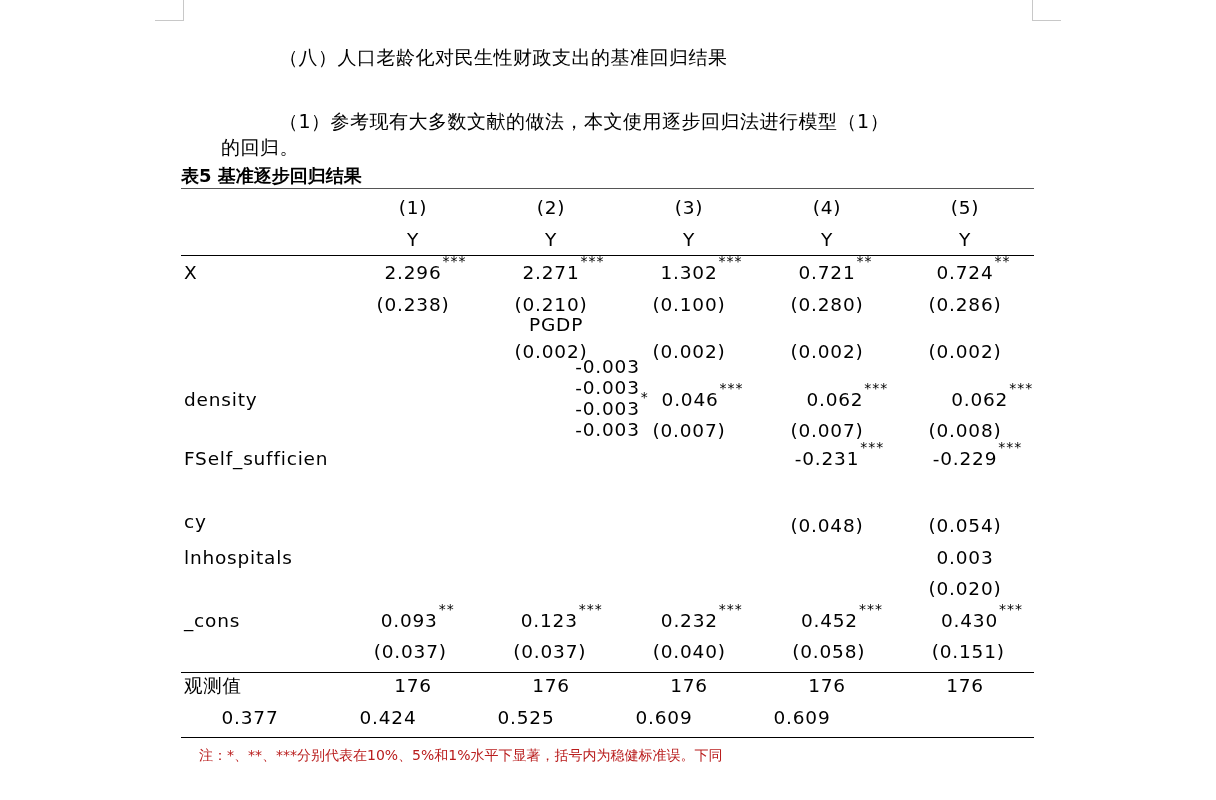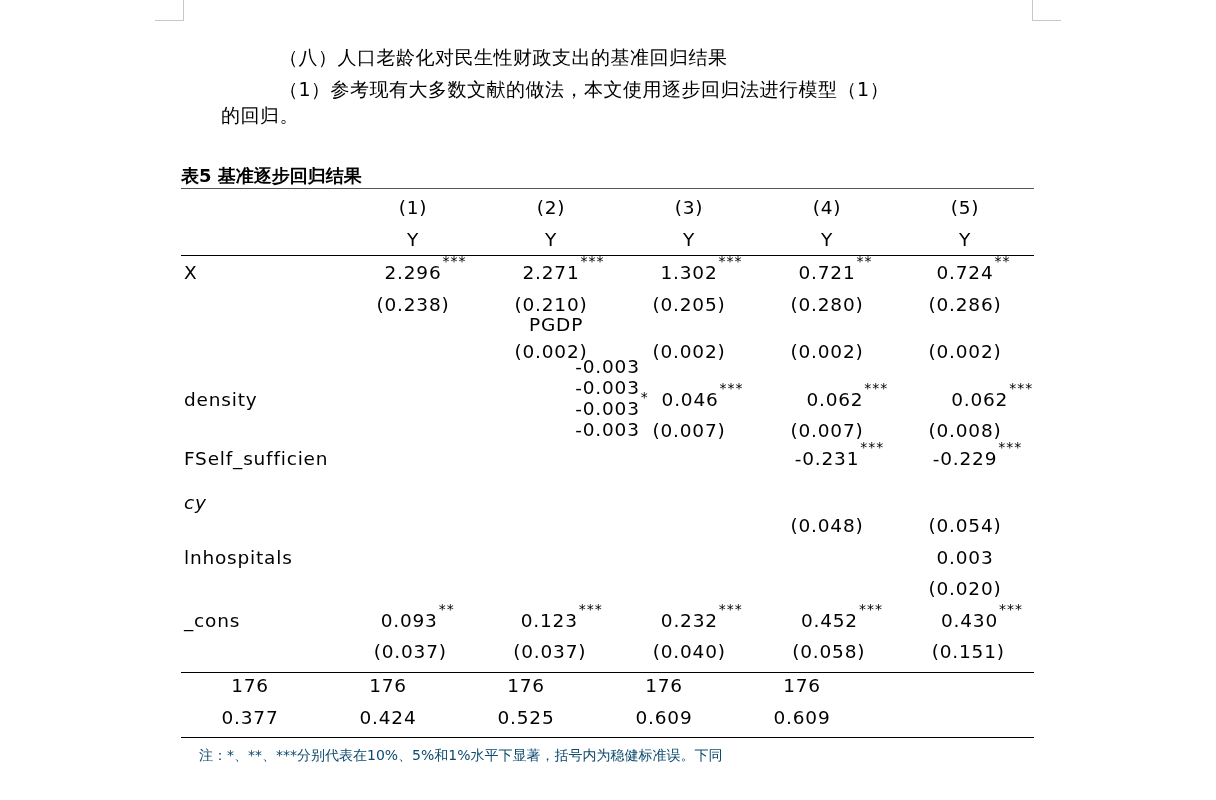--- a/index.html
+++ b/index.html
@@ -5,38 +5,38 @@
   html, body { margin: 0; padding: 0; background: #ffffff; }
   body { width: 1216px; height: 800px; position: relative; overflow: hidden;
          font-family: "DejaVu Sans", "Liberation Sans", sans-serif; color: #000; }
   .corner { position: absolute; border-color: #c8c8c8; border-style: solid; width: 28px; height: 20px; }
   .corner-left { left: 155px; top: 0; border-width: 0 1.5px 1.5px 0; }
   .corner-right { left: 1032px; top: 0; border-width: 0 0 1.5px 1.5px; }
 
   .para { position: absolute; left: 185px; width: 850px; font-weight: normal; font-size: 19px; line-height: 26px; letter-spacing: 0.5px; margin-left: 36px; }
   .para .indent { display: inline-block; width: 58px; }
   .h8 { top: 44px; }
-  .p1 { top: 76px; }
+  .p1 { top: 108px; }
 
   .table-title { position: absolute; left: 181px; width: 853px; top: 164px; font-weight: bold; font-size: 18px; line-height: 24px; }
 
   .rule { position: absolute; left: 181px; width: 853px; height: 0; }
   .rule-top { top: 188px; border-top: 1.5px solid #555; }
   .rule-mid { top: 255px; border-top: 1px solid #000; }
   .rule-stats { top: 672px; border-top: 1px solid #000; }
   .rule-bottom { top: 737px; border-top: 1px solid #000; }
 
   .row { position: absolute; left: 181px; width: 853px; height: 31px; display: flex; align-items: center; font-size: 18.5px; letter-spacing: 0.8px; }
   .row .label { width 163px; width: 163px; padding-left: 3px; box-sizing: border-box; white-space: nowrap; }
   .row .cell { width: 138px; text-align: center; white-space: nowrap; position: relative; }
   .row .cell .stars { position: absolute; font-size: 14px; top: -9px; letter-spacing: 1px; }
   .val-wrap { position: relative; display: inline-block; }
   .val-wrap .stars { left: 100%; margin-left: 1px; }
 
-  .note { position: absolute; left: 199px; top: 745px; font-size: 14px; line-height: 20px; color: #0c4a6e; }
+  .note { position: absolute; left: 199px; top: 745px; font-size: 14px; line-height: 20px; color: #b91c1c; }
 </style>
 </head>
 <body>
 
 <div class="corner corner-left"></div>
 <div class="corner corner-right"></div>
 
 <div class="para h8"><span class="indent"></span><span>（八）人口老龄化对民生性财政支出的基准回归结果</span></div>
 
 <div class="para p1">
@@ -73,21 +73,21 @@
       <div class="cell"><span class="val-wrap"><span>2.296</span><span class="stars">***</span></span></div>
       <div class="cell"><span class="val-wrap"><span>2.271</span><span class="stars">***</span></span></div>
       <div class="cell"><span class="val-wrap"><span>1.302</span><span class="stars">***</span></span></div>
       <div class="cell"><span class="val-wrap"><span>0.721</span><span class="stars">**</span></span></div>
       <div class="cell"><span class="val-wrap"><span>0.724</span><span class="stars">**</span></span></div>
     </div>
     <div class="row" style="top: 288.8px;">
       <div class="label"></div>
       <div class="cell"><span class="val-wrap"><span>(0.238)</span></span></div>
       <div class="cell"><span class="val-wrap"><span>(0.210)</span></span></div>
-      <div class="cell"><span class="val-wrap"><span>(0.205)</span></span></div>
+      <div class="cell"><span class="val-wrap"><span>(0.100)</span></span></div>
       <div class="cell"><span class="val-wrap"><span>(0.280)</span></span></div>
       <div class="cell"><span class="val-wrap"><span>(0.286)</span></span></div>
     </div>
     <div class="row" style="top: 314px; flex-direction: column;">
       <div class="label">PGDP</div>
       <div class="cell"><span class="val-wrap"><span></span><span class="stars"></span></span></div>
       <div class="cell"><span class="val-wrap"><span>-0.003</span><span class="stars"></span></span></div>
       <div class="cell"><span class="val-wrap"><span>-0.003</span><span class="stars"></span></span></div>
       <div class="cell"><span class="val-wrap"><span>-0.003</span><span class="stars">*</span></span></div>
       <div class="cell"><span class="val-wrap"><span>-0.003</span><span class="stars"></span></span></div>
@@ -117,21 +117,21 @@
       <div class="cell"><span class="val-wrap"><span>(0.008)</span></span></div>
     </div>
     <div class="row" style="top: 443px;">
       <div class="label">FSelf_sufficien</div>
       <div class="cell"><span class="val-wrap"><span></span><span class="stars"></span></span></div>
       <div class="cell"><span class="val-wrap"><span></span><span class="stars"></span></span></div>
       <div class="cell"><span class="val-wrap"><span></span><span class="stars"></span></span></div>
       <div class="cell"><span class="val-wrap"><span>-0.231</span><span class="stars">***</span></span></div>
       <div class="cell"><span class="val-wrap"><span>-0.229</span><span class="stars">***</span></span></div>
     </div>
-    <div class="row" style="top: 487px; font-style: italic;">
+    <div class="row" style="top: 506px;">
       <div class="label">cy</div>
       <div class="cell"><span class="val-wrap"><span></span></span></div>
       <div class="cell"><span class="val-wrap"><span></span></span></div>
       <div class="cell"><span class="val-wrap"><span></span></span></div>
       <div class="cell"><span class="val-wrap"><span></span></span></div>
       <div class="cell"><span class="val-wrap"><span></span></span></div>
     </div>
     <div class="row" style="top: 510px;">
       <div class="label"></div>
       <div class="cell"><span class="val-wrap"><span></span></span></div>
@@ -166,20 +166,21 @@
     </div>
     <div class="row" style="top: 636.4px; gap: 8px;">
       <div class="label"></div>
       <div class="cell"><span class="val-wrap"><span>(0.037)</span></span></div>
       <div class="cell"><span class="val-wrap"><span>(0.037)</span></span></div>
       <div class="cell"><span class="val-wrap"><span>(0.040)</span></span></div>
       <div class="cell"><span class="val-wrap"><span>(0.058)</span></span></div>
       <div class="cell"><span class="val-wrap"><span>(0.151)</span></span></div>
     </div>
     <div class="row" style="top: 670px;">
+      <div class="label">观测值</div>
       <div class="cell"><span class="val-wrap"><span>176</span></span></div>
       <div class="cell"><span class="val-wrap"><span>176</span></span></div>
       <div class="cell"><span class="val-wrap"><span>176</span></span></div>
       <div class="cell"><span class="val-wrap"><span>176</span></span></div>
       <div class="cell"><span class="val-wrap"><span>176</span></span></div>
     </div>
     <div class="row" style="top: 701.6px;">
       <div class="cell"><span class="val-wrap"><span>0.377</span></span></div>
       <div class="cell"><span class="val-wrap"><span>0.424</span></span></div>
       <div class="cell"><span class="val-wrap"><span>0.525</span></span></div>

